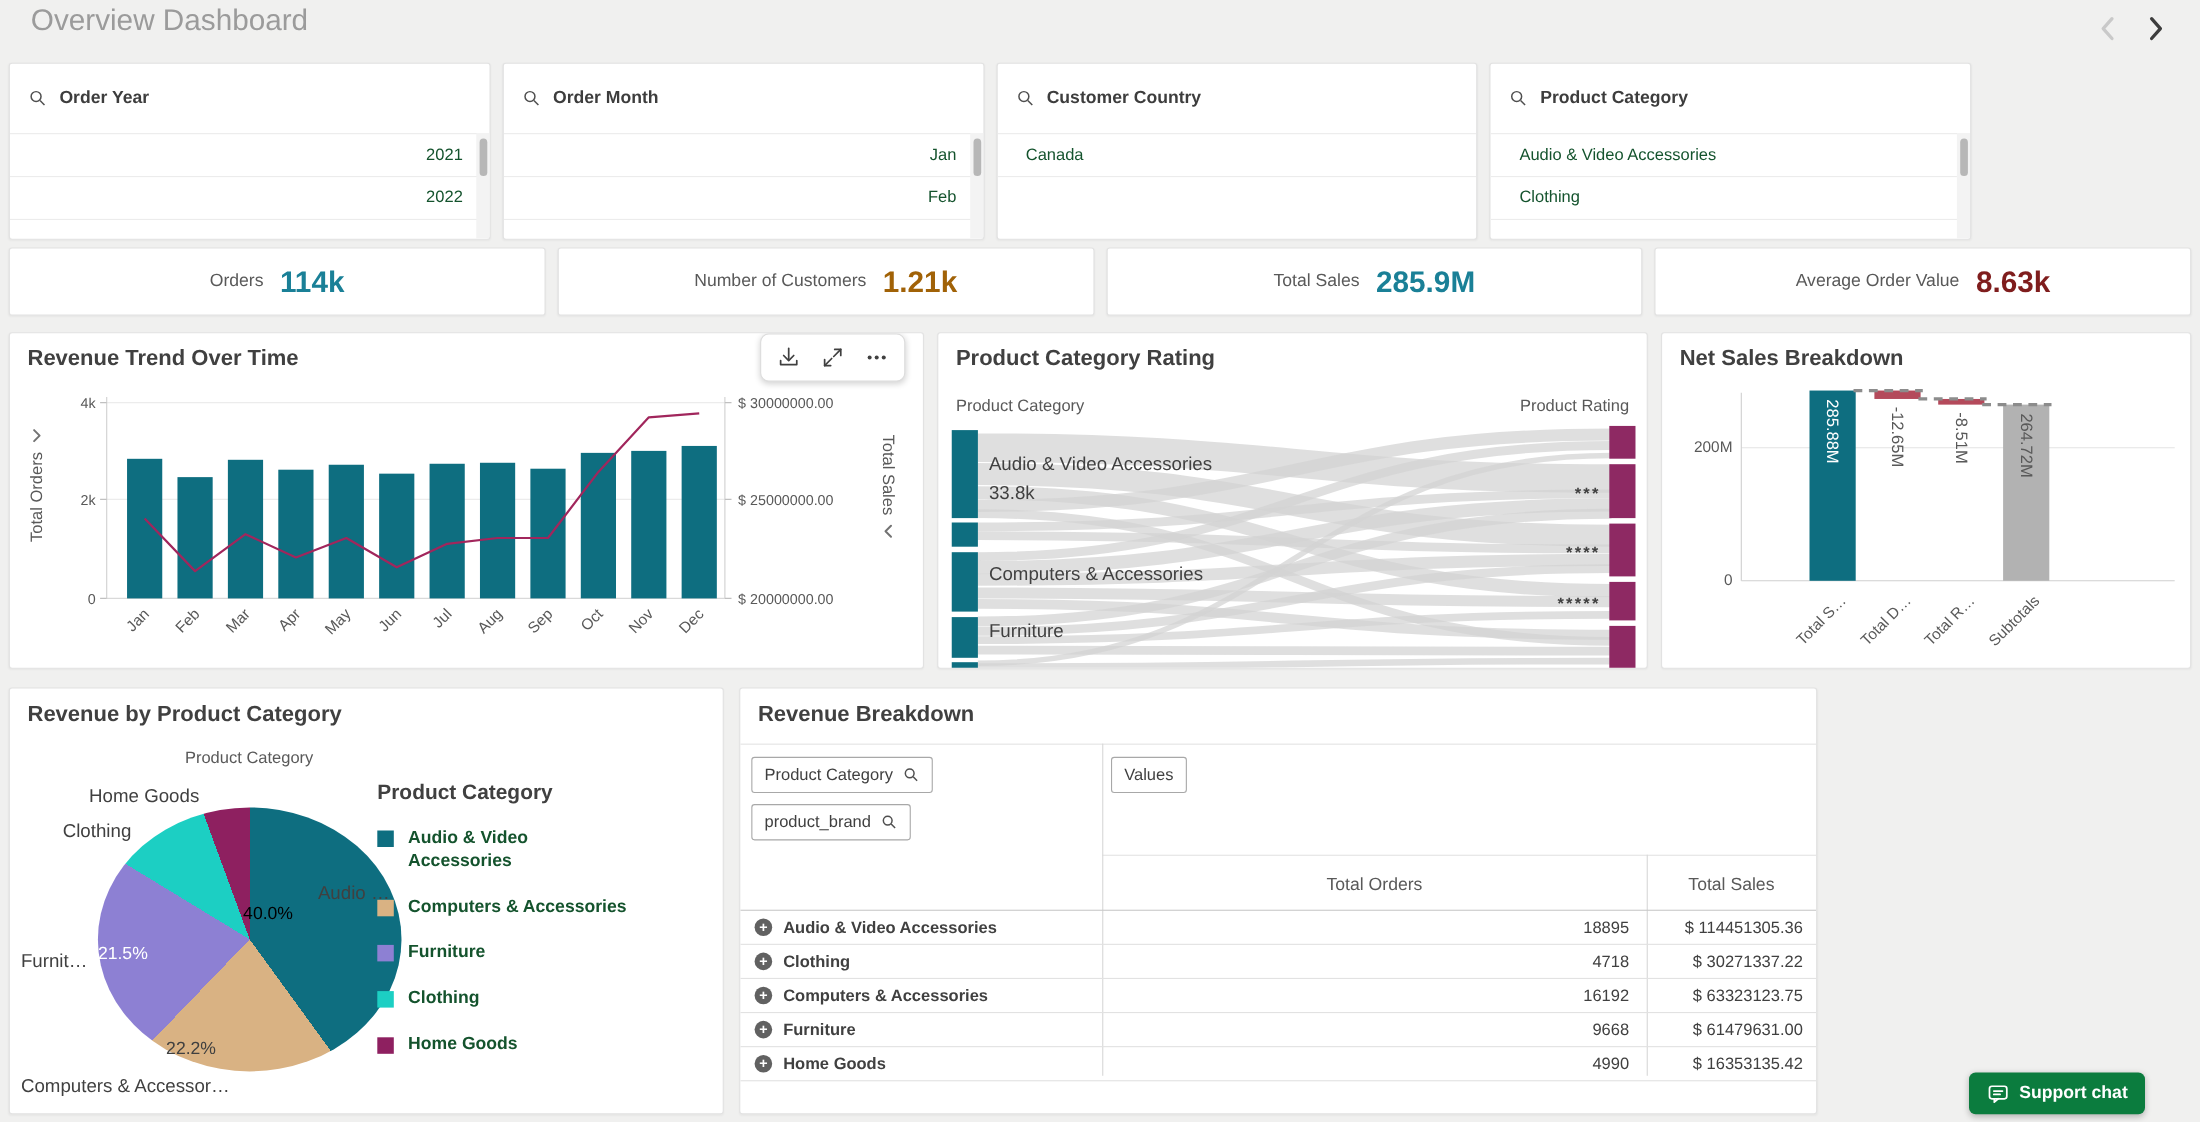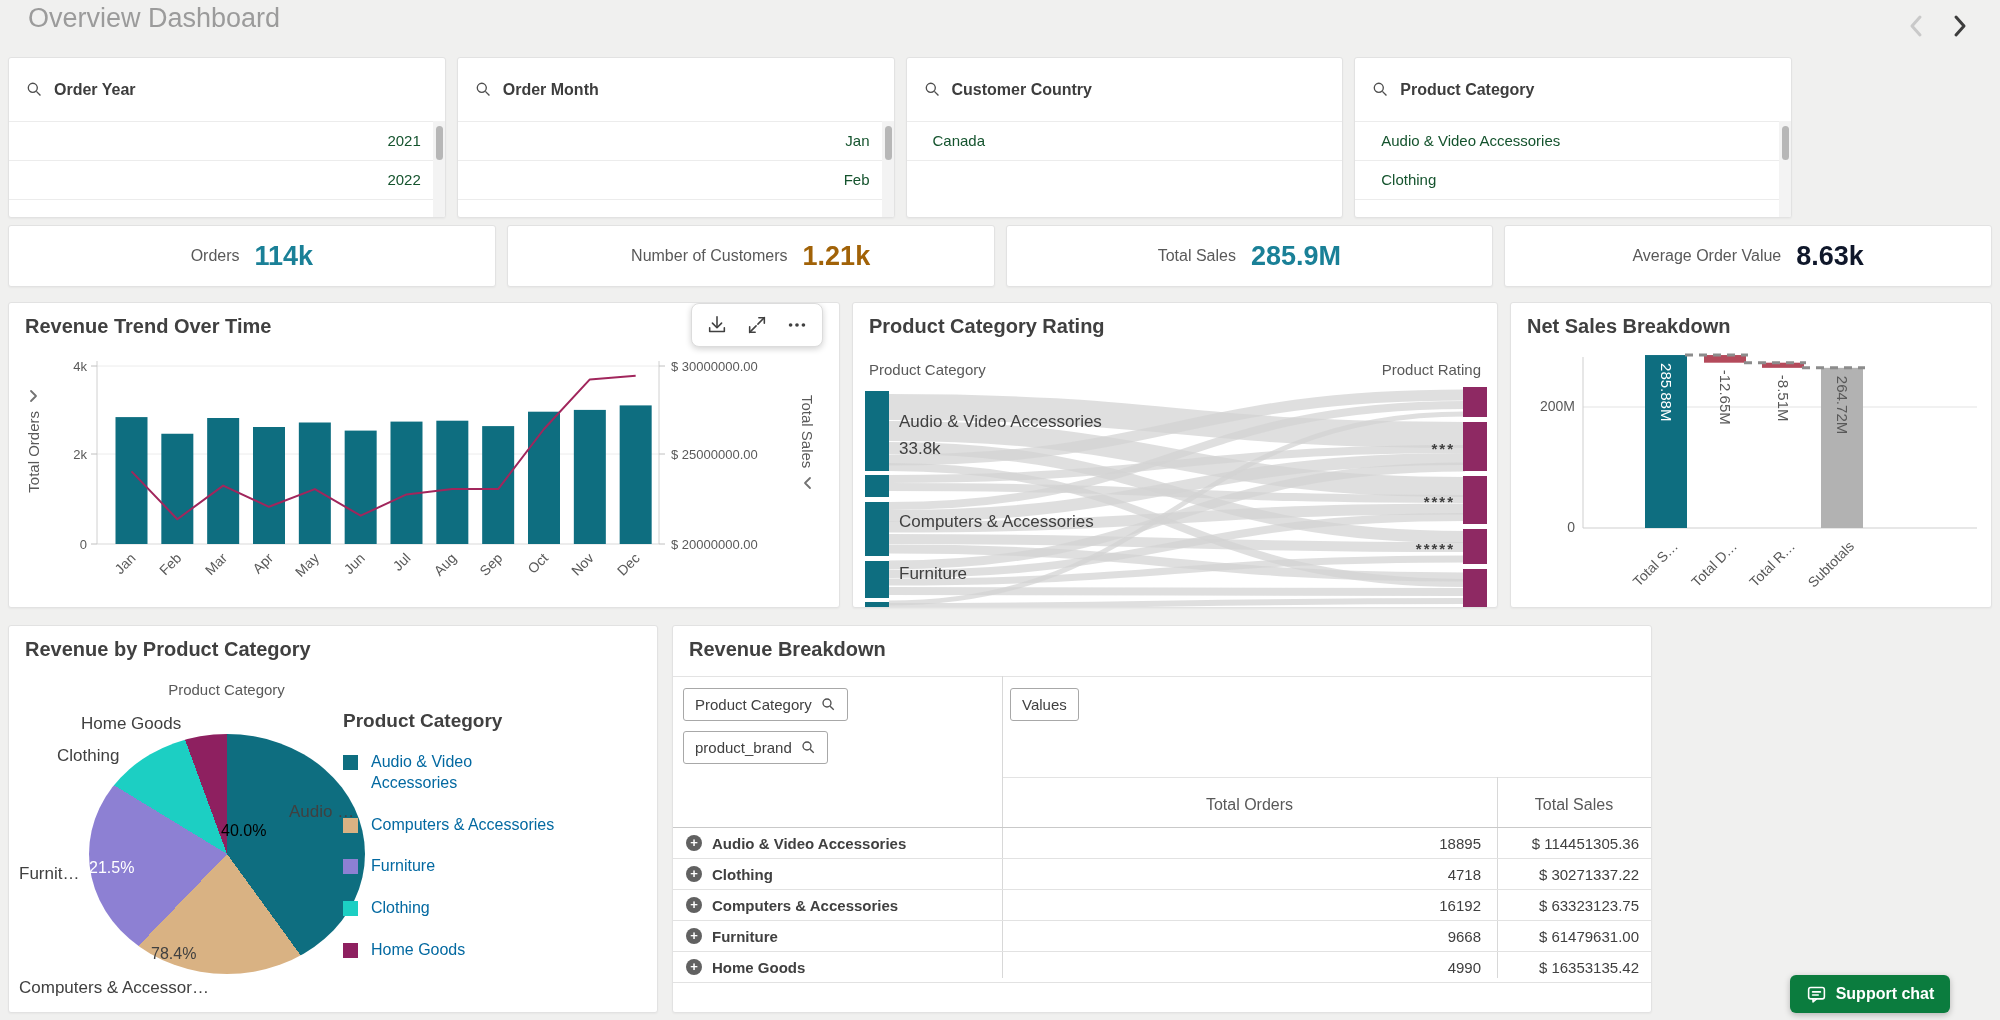--- a/index.html
+++ b/index.html
@@ -58,21 +58,21 @@
 
   
   #pie-dim{position:absolute;left:120px;top:55px;width:195px;text-align:center;font-size:15px;color:#595959;}
   #pie{position:absolute;left:80px;top:108px;width:276px;height:240px;border-radius:50%;}
   .pie-lbl{position:absolute;font-size:17px;color:#404040;white-space:nowrap;}
   .pie-pct{position:absolute;font-size:16px;white-space:nowrap;}
   #legend{position:absolute;left:334px;top:84px;width:300px;}
   #legend-title{font-size:19px;font-weight:600;color:#404040;margin-bottom:20px;}
   .lg-item{display:flex;align-items:flex-start;gap:13px;margin-bottom:21px;}
   .lg-sw{width:15px;height:15px;margin-top:3px;flex:none;}
-  .lg-txt{font-size:16px;color:#0369a1;line-height:1.3;white-space:pre-line;}
+  .lg-txt{font-size:16px;color:#14532d;line-height:1.3;white-space:pre-line;font-weight:bold;}
 
   
   .chip{position:absolute;display:inline-flex;align-items:center;gap:9px;border:1px solid #a8a8a8;border-radius:3px;
     background:#fff;padding:7px 11px;font-size:15px;color:#404040;cursor:pointer;}
   .hline{position:absolute;height:1px;background:#e3e3e3;}
   .vline{position:absolute;width:1px;background:#d8d8d8;}
   .col-head{position:absolute;top:170px;text-align:center;font-size:16px;color:#595959;}
   #tbl-rows{position:absolute;left:0;right:0;top:202px;}
   .t-row{display:grid;grid-template-columns:329px 495px 1fr;height:30px;border-bottom:1px solid #e2e2e2;align-items:center;}
   .t-name{display:flex;align-items:center;gap:10px;padding-left:13px;font-size:15px;font-weight:600;color:#404040;}
@@ -177,21 +177,21 @@
       <div class="card kpi-card">
         <div class="kpi-label">Number of Customers</div>
         <div class="kpi-value" style="color: #a16207;">1.21k</div>
       </div>
       <div class="card kpi-card">
         <div class="kpi-label">Total Sales</div>
         <div class="kpi-value" style="color: rgb(26, 128, 151);">285.9M</div>
       </div>
       <div class="card kpi-card">
         <div class="kpi-label">Average Order Value</div>
-        <div class="kpi-value" style="color: #0f172a;">8.63k</div>
+        <div class="kpi-value" style="color: #7f1d1d;">8.63k</div>
       </div>
     </div>
 
   <div id="charts">
 
     <div class="card" id="trend-card">
       <h2>Revenue Trend Over Time</h2>
       <div class="chart-toolbar">
         <span class="tb-btn">
           <svg width="22" height="22" viewBox="0 0 24 24" fill="none" stroke="#404040" stroke-width="1.7" stroke-linecap="round" stroke-linejoin="round">
@@ -352,21 +352,21 @@
       <div id="pie-dim">Product Category</div>
       <div id="pie" style="background: conic-gradient(rgb(14, 110, 128) 0%, rgb(14, 110, 128) 40%, rgb(217, 178, 131) 40%, rgb(217, 178, 131) 62.2%, rgb(141, 128, 211) 62.2%, rgb(141, 128, 211) 83.7%, rgb(28, 207, 195) 83.7%, rgb(28, 207, 195) 94.4%, rgb(142, 32, 96) 94.4%, rgb(142, 32, 96) 100%);"></div>
       <div id="pie-labels">
           <div class="pie-lbl" style="left: 72px; top: 88px;">Home Goods</div>
           <div class="pie-lbl" style="left: 48px; top: 120px;">Clothing</div>
           <div class="pie-lbl" style="left: 10px; top: 238px;">Furnit…</div>
           <div class="pie-lbl" style="left: 10px; top: 352px;">Computers &amp; Accessor…</div>
           <div class="pie-lbl" style="left: 280px; top: 176px;">Audio …</div>
           <div class="pie-pct" style="left: 212px; top: 196px; color: #000000;">40.0%</div>
           <div class="pie-pct" style="left: 80px; top: 233px; color: rgb(255, 255, 255);">21.5%</div>
-          <div class="pie-pct" style="left: 142px; top: 319px; color: rgb(64, 64, 64);">78.4%</div>
+          <div class="pie-pct" style="left: 142px; top: 319px; color: rgb(64, 64, 64);">22.2%</div>
         </div>
       <div id="legend">
         <div id="legend-title">Product Category</div>
         <div id="legend-items">
             <div class="lg-item">
               <span class="lg-sw" style="background: rgb(14, 110, 128);"></span>
               <span class="lg-txt">Audio &amp; Video
 Accessories</span>
             </div>
             <div class="lg-item">

